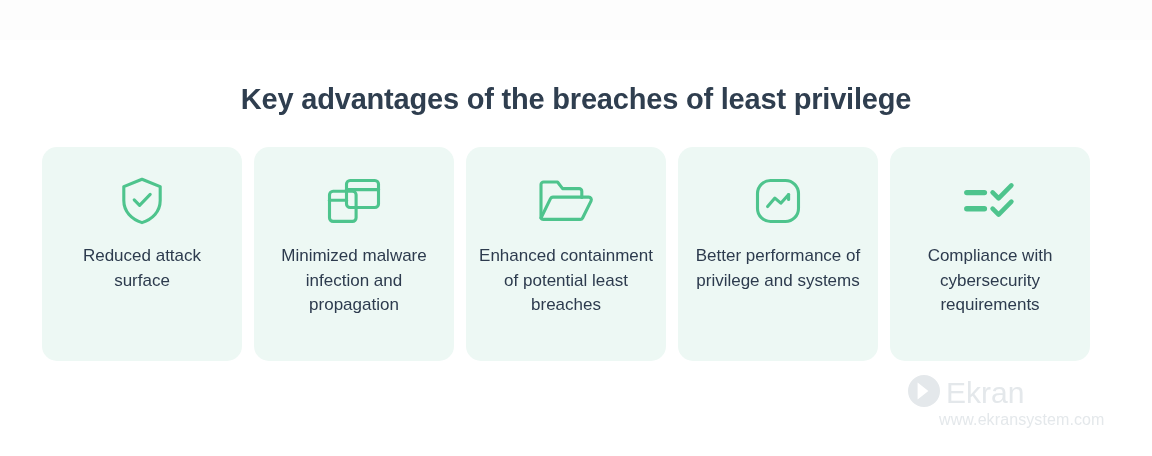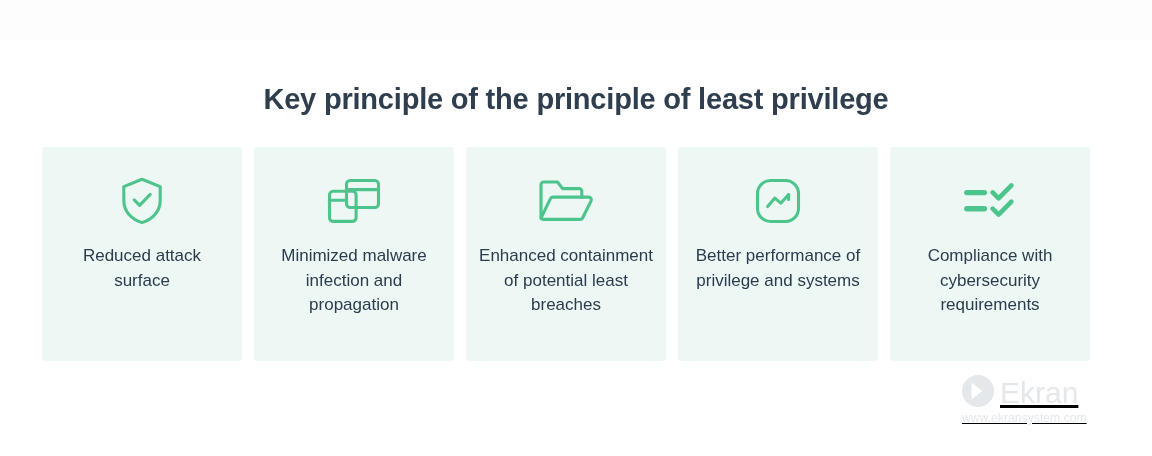--- a/index.html
+++ b/index.html
@@ -50,21 +50,21 @@
     left: 42px;
     width: 1048px;
     height: 214px;
     display: flex;
     gap: 12px;
   }
 
   .card {
     flex: 1 1 0;
     background: #edf8f4;
-    border-radius: 3px;
+    border-radius: 15px;
     display: flex;
     flex-direction: column;
     align-items: center;
     padding-top: 26px;
   }
 
   .card-icon {
     height: 56px;
     display: flex;
     align-items: center;
@@ -77,25 +77,24 @@
     padding: 0 12px;
     text-align: center;
     font-size: 17px;
     line-height: 24.5px;
     color: #2d3b4e;
     font-weight: normal;
   }
 
   .logo {
     position: absolute;
-    left: 962px;
+    left: 908px;
     top: 376px;
     width: 132px;
     height: 56px;
-    text-decoration: underline;
   }
 
   .logo-row {
     display: flex;
     align-items: center;
     gap: 6px;
     height: 34px;
   }
 
   .logo-mark { flex: 0 0 auto; }
@@ -103,34 +102,35 @@
   .logo-word {
     font-size: 30px;
     color: #e4e8eb;
     letter-spacing: 0px;
     line-height: 32px;
     font-weight: normal;
   }
 
   .logo-url {
     margin-top: 1px;
-    font-size: 12px;
+    font-size: 16px;
     color: #e4e8eb;
     letter-spacing: 0.1px;
     white-space: nowrap;
+    margin-left: 31px;
   }
 </style>
 </head>
 <body>
 
 <div class="page">
 
   <div class="top-band"></div>
 
-  <h1 class="title">Key principle of the principle of least privilege</h1>
+  <h1 class="title">Key advantages of the breaches of least privilege</h1>
 
   <div class="cards">
 
     <div class="card">
       <div class="card-icon">
         <svg width="44" height="50" viewBox="0 0 44 50" fill="none" stroke="#4ec48d" stroke-width="3.1" stroke-linecap="round" stroke-linejoin="round">
           <path d="M22 3.2 L40.2 10.6 V24.5 C40.2 35.6 32.4 43.2 22 46.6 C11.6 43.2 3.8 35.6 3.8 24.5 V10.6 Z"></path>
           <path d="M14.2 23.8 L19.6 29.3 L30.2 18.4"></path>
         </svg>
       </div>

